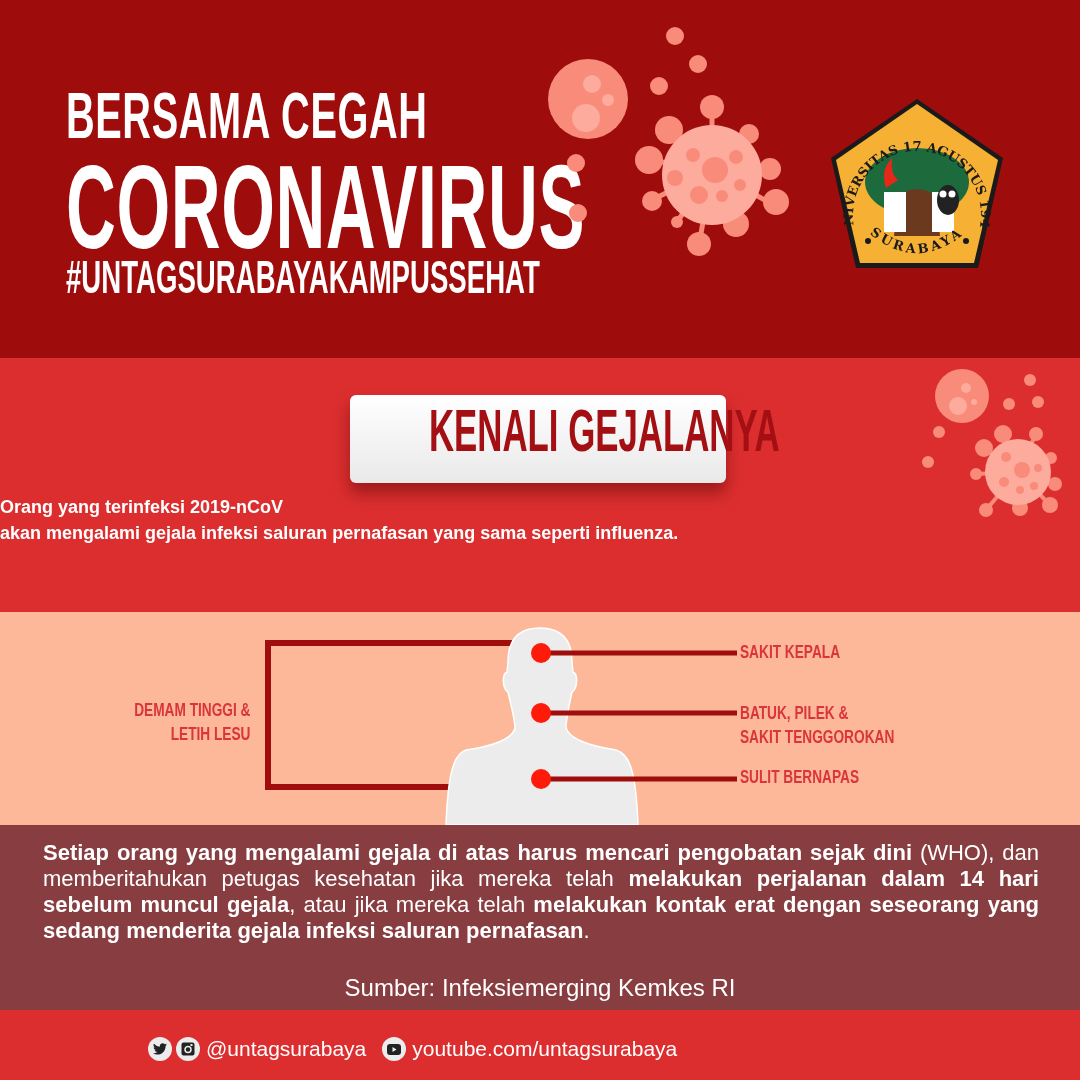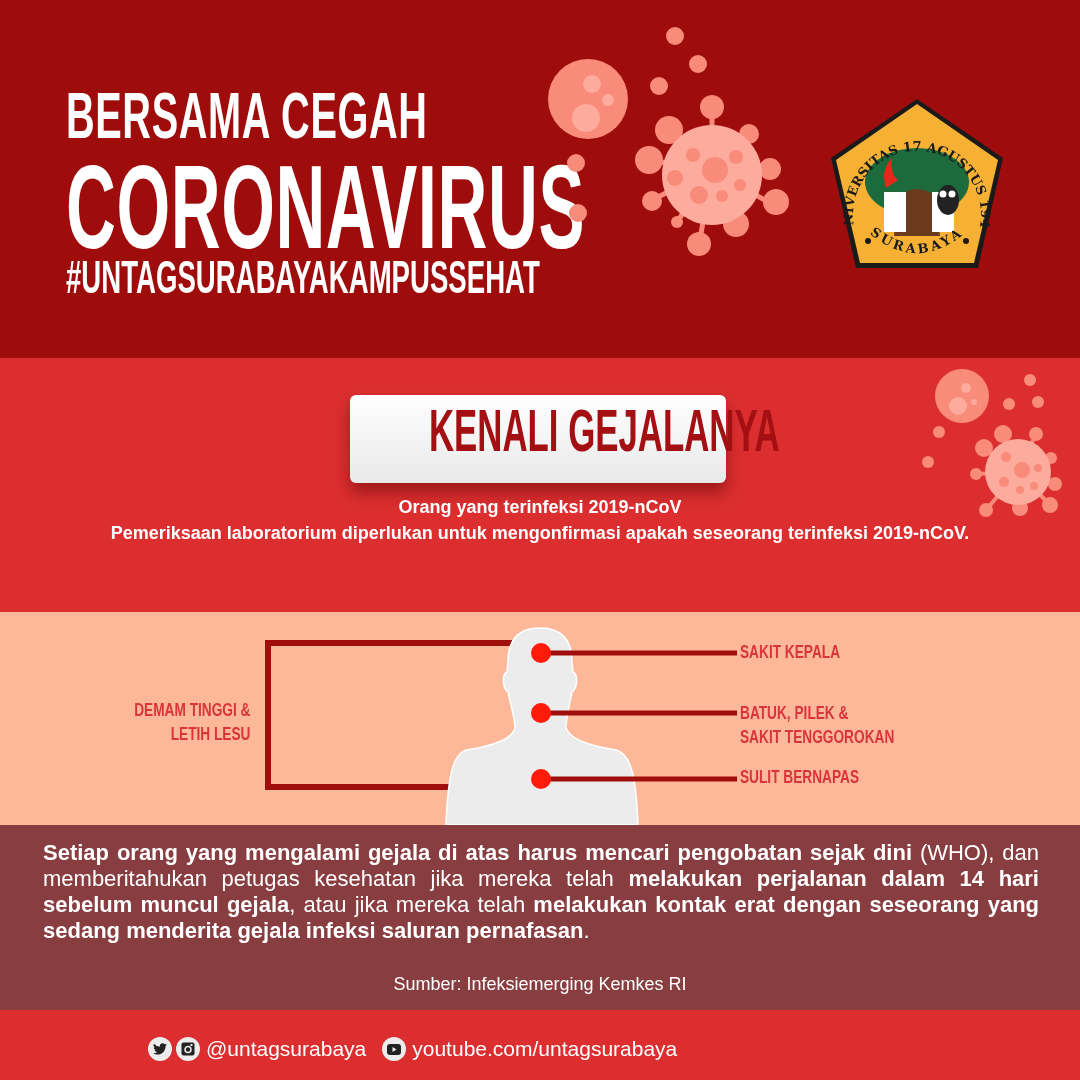--- a/index.html
+++ b/index.html
@@ -18,29 +18,29 @@
   .h-line2 { position: absolute; left: 66px; top: 148px; color: #fff; font-size: 118px; line-height: 118px; transform: scaleX(0.585); letter-spacing: 1px; }
   .h-line3 { position: absolute; left: 66px; top: 254px; color: #fff; font-size: 46px; line-height: 46px; transform: scaleX(0.6); }
 
   .virus-svg { position: absolute; }
 
   .logo { position: absolute; left: 828px; top: 96px; width: 178px; height: 176px; }
 
   .kenali-box { position: absolute; left: 350px; top: 395px; width: 376px; height: 88px; background: linear-gradient(#ffffff, #e9e9e9); border-radius: 6px; box-shadow: 0 10px 16px rgba(80,0,0,0.45); text-align: center; }
   .kenali-text { color: #a30f12; font-size: 60px; line-height: 72px; transform: scaleX(0.58); transform-origin: center top; display: block; white-space: nowrap; }
 
-  .intro-lines { position: absolute; left: 0; top: 494px; width: 1080px; text-align: center; color: #fff; font-size: 18px; font-weight: 700; line-height: 26px; }
+  .intro-lines { position: absolute; left: 0; top: 494px; width: 1080px; text-align: left; color: #fff; font-size: 18px; font-weight: 700; line-height: 26px; }
 
   .sym-label { position: absolute; color: #d9353a; font-weight: 700; font-size: 19px; line-height: 24px; transform: scaleX(0.72); white-space: nowrap; }
   .sym-label.right { transform-origin: left top; }
   .sym-label.left { transform-origin: right top; text-align: right; }
 
   .advice-text { position: absolute; left: 43px; top: 840px; width: 996px; color: #fff; font-size: 22px; line-height: 26px; text-align: justify; }
   .advice-text b { font-weight: 700; }
-  .source { position: absolute; left: 0; top: 974px; width: 1080px; text-align: center; color: #fff; font-size: 18px; }
+  .source { position: absolute; left: 0; top: 974px; width: 1080px; text-align: center; color: #fff; font-size: 24px; }
 
   .socials { position: absolute; left: 148px; top: 1036px; height: 26px; display: flex; align-items: center; color: #fff; font-size: 21px; }
   .soc-icon { width: 24px; height: 24px; border-radius: 50%; background: #ececec; display: inline-flex; align-items: center; justify-content: center; margin-right: 4px; }
   .soc-group { display: flex; align-items: center; margin-right: 16px; }
   .soc-text { margin-left: 2px; }
 </style>
 </head>
 <body>
 
 <div class="section" id="header">
@@ -166,21 +166,21 @@
       <circle cx="134" cy="126" r="4"></circle>
     </g>
   </svg>
 
   <div class="kenali-box" style="top:37px">
     <span class="condensed kenali-text">KENALI GEJALANYA</span>
   </div>
 
   <div class="intro-lines" style="top:136px">
     <div>Orang yang terinfeksi 2019-nCoV</div>
-    <div>Pemeriksaan laboratorium diperlukan untuk mengonfirmasi apakah seseorang terinfeksi 2019-nCoV.</div>
+    <div>akan mengalami gejala infeksi saluran pernafasan yang sama seperti influenza.</div>
   </div>
 </div>
 
 <div class="section" id="symptoms">
   <svg style="position:absolute;left:0;top:0" width="1080" height="213" viewBox="0 0 1080 213">
 
     <path d="M512,31 L268,31 L268,175 L450,175" fill="none" stroke="#a00d0d" stroke-width="6"></path>
 
     <path d="M540,16 C564,16 572,30 572,50 L573,60 C578,62 578,76 572,80 C568,98 566,108 566,116 C570,128 590,134 616,138 C630,142 636,160 638,213 L446,213 C448,160 454,142 466,138 C492,134 512,128 515,116 C515,108 512,98 508,80 C502,76 502,62 507,60 L508,50 C508,30 516,16 540,16 Z" fill="#ececec" stroke="#ffffff" stroke-width="1.5"></path>
 

